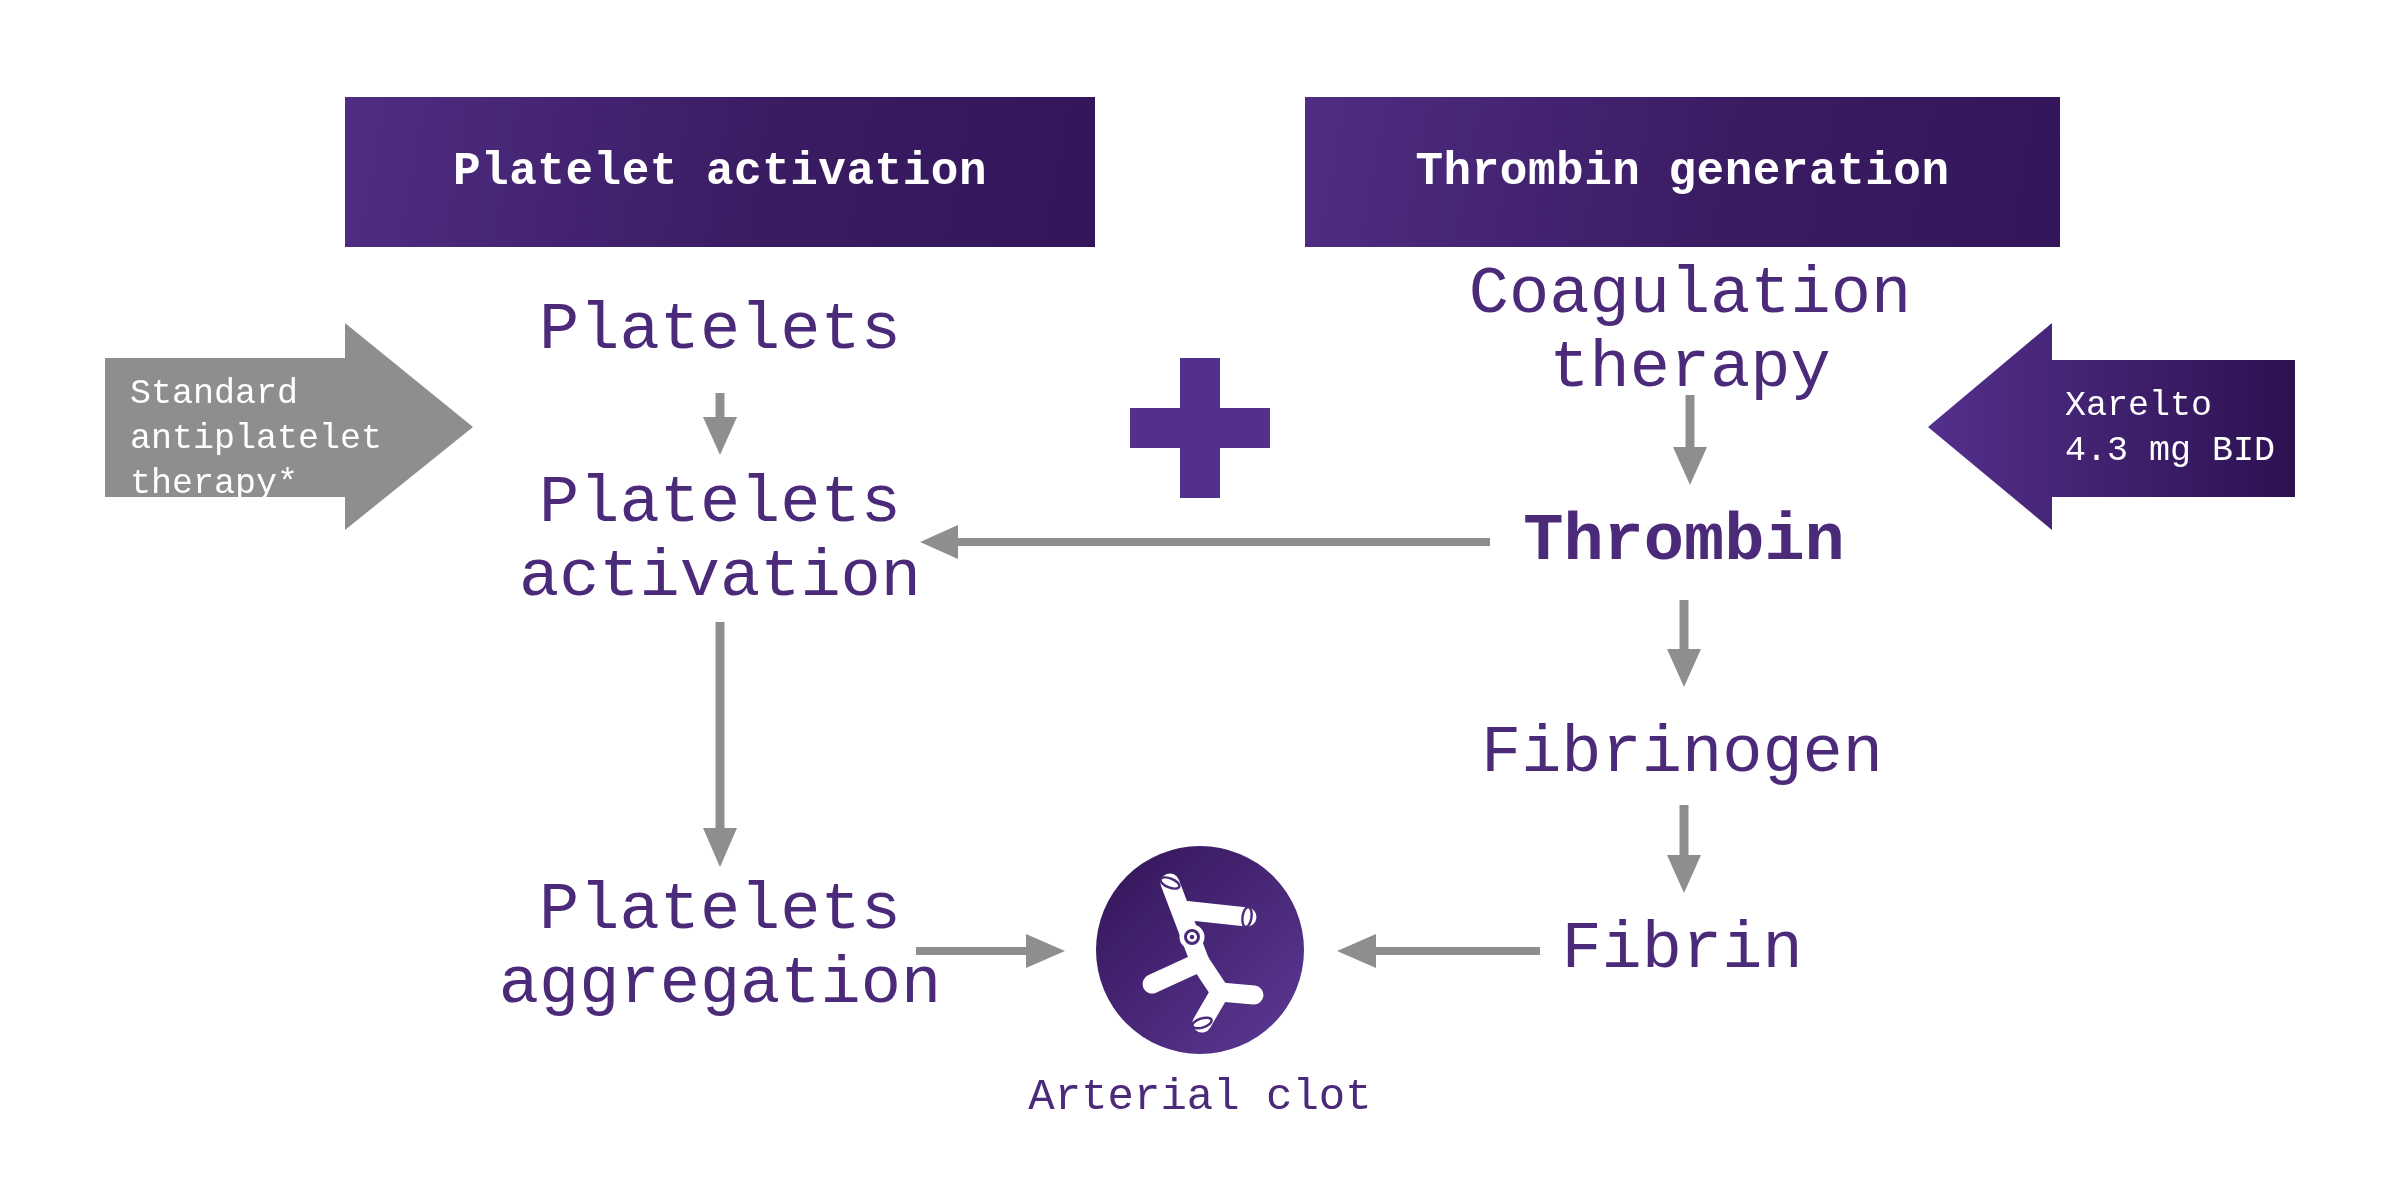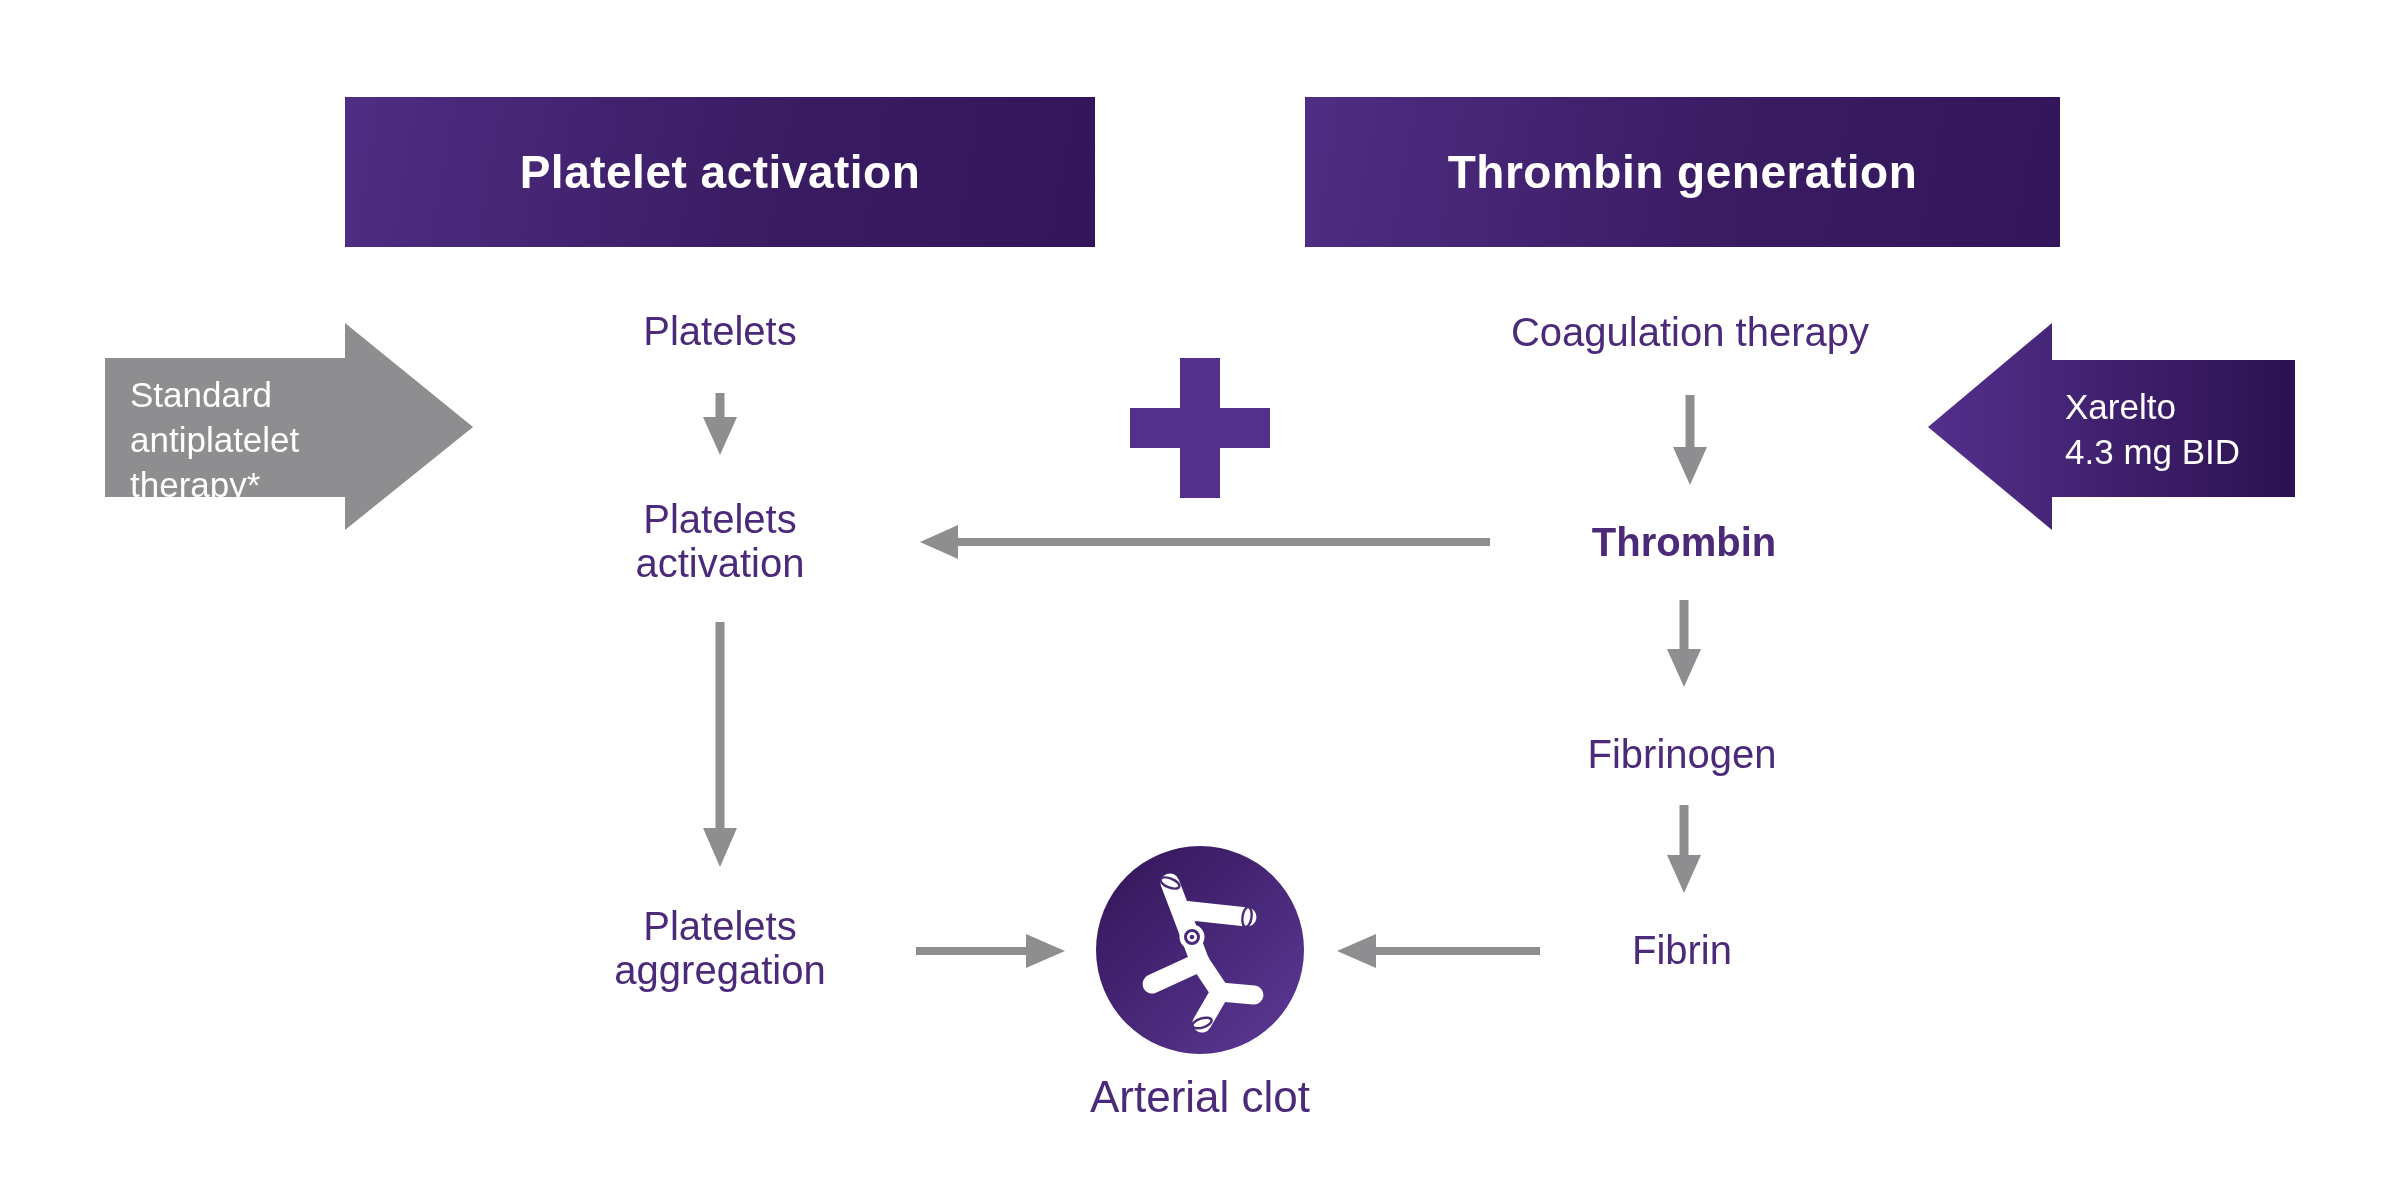--- a/index.html
+++ b/index.html
@@ -6,21 +6,21 @@
     margin: 0;
     padding: 0;
     background: #ffffff;
   }
   .canvas {
     position: relative;
     width: 2400px;
     height: 1200px;
     background: #ffffff;
     overflow: hidden;
-    font-family: Liberation Sans, sans-serif;
+    font-family: Liberation Mono, monospace;
   }
   .layer {
     position: absolute;
     left: 0;
     top: 0;
   }
   
   .hdr {
     position: absolute;
     display: flex;
@@ -56,21 +56,21 @@
   }
   .plus .bar-v {
     position: absolute; left: 50px; top: 0; width: 40px; height: 140px; background: #53308c;
   }
 
   
   .node {
     position: absolute;
     transform: translate(-50%, -50%);
     color: #4b2a7a;
-    font-size: 40px;
+    font-size: 67px;
     line-height: 1.1;
     text-align: center;
     white-space: pre-line;
   }
   .node.bold { font-weight: bold; }
   .node.caption { font-size: 44px; }
 
   .n-platelets    { left: 720px;  top: 331px; }
   .n-activation   { left: 720px;  top: 541px; }
   .n-aggregation  { left: 720px;  top: 948px; }

